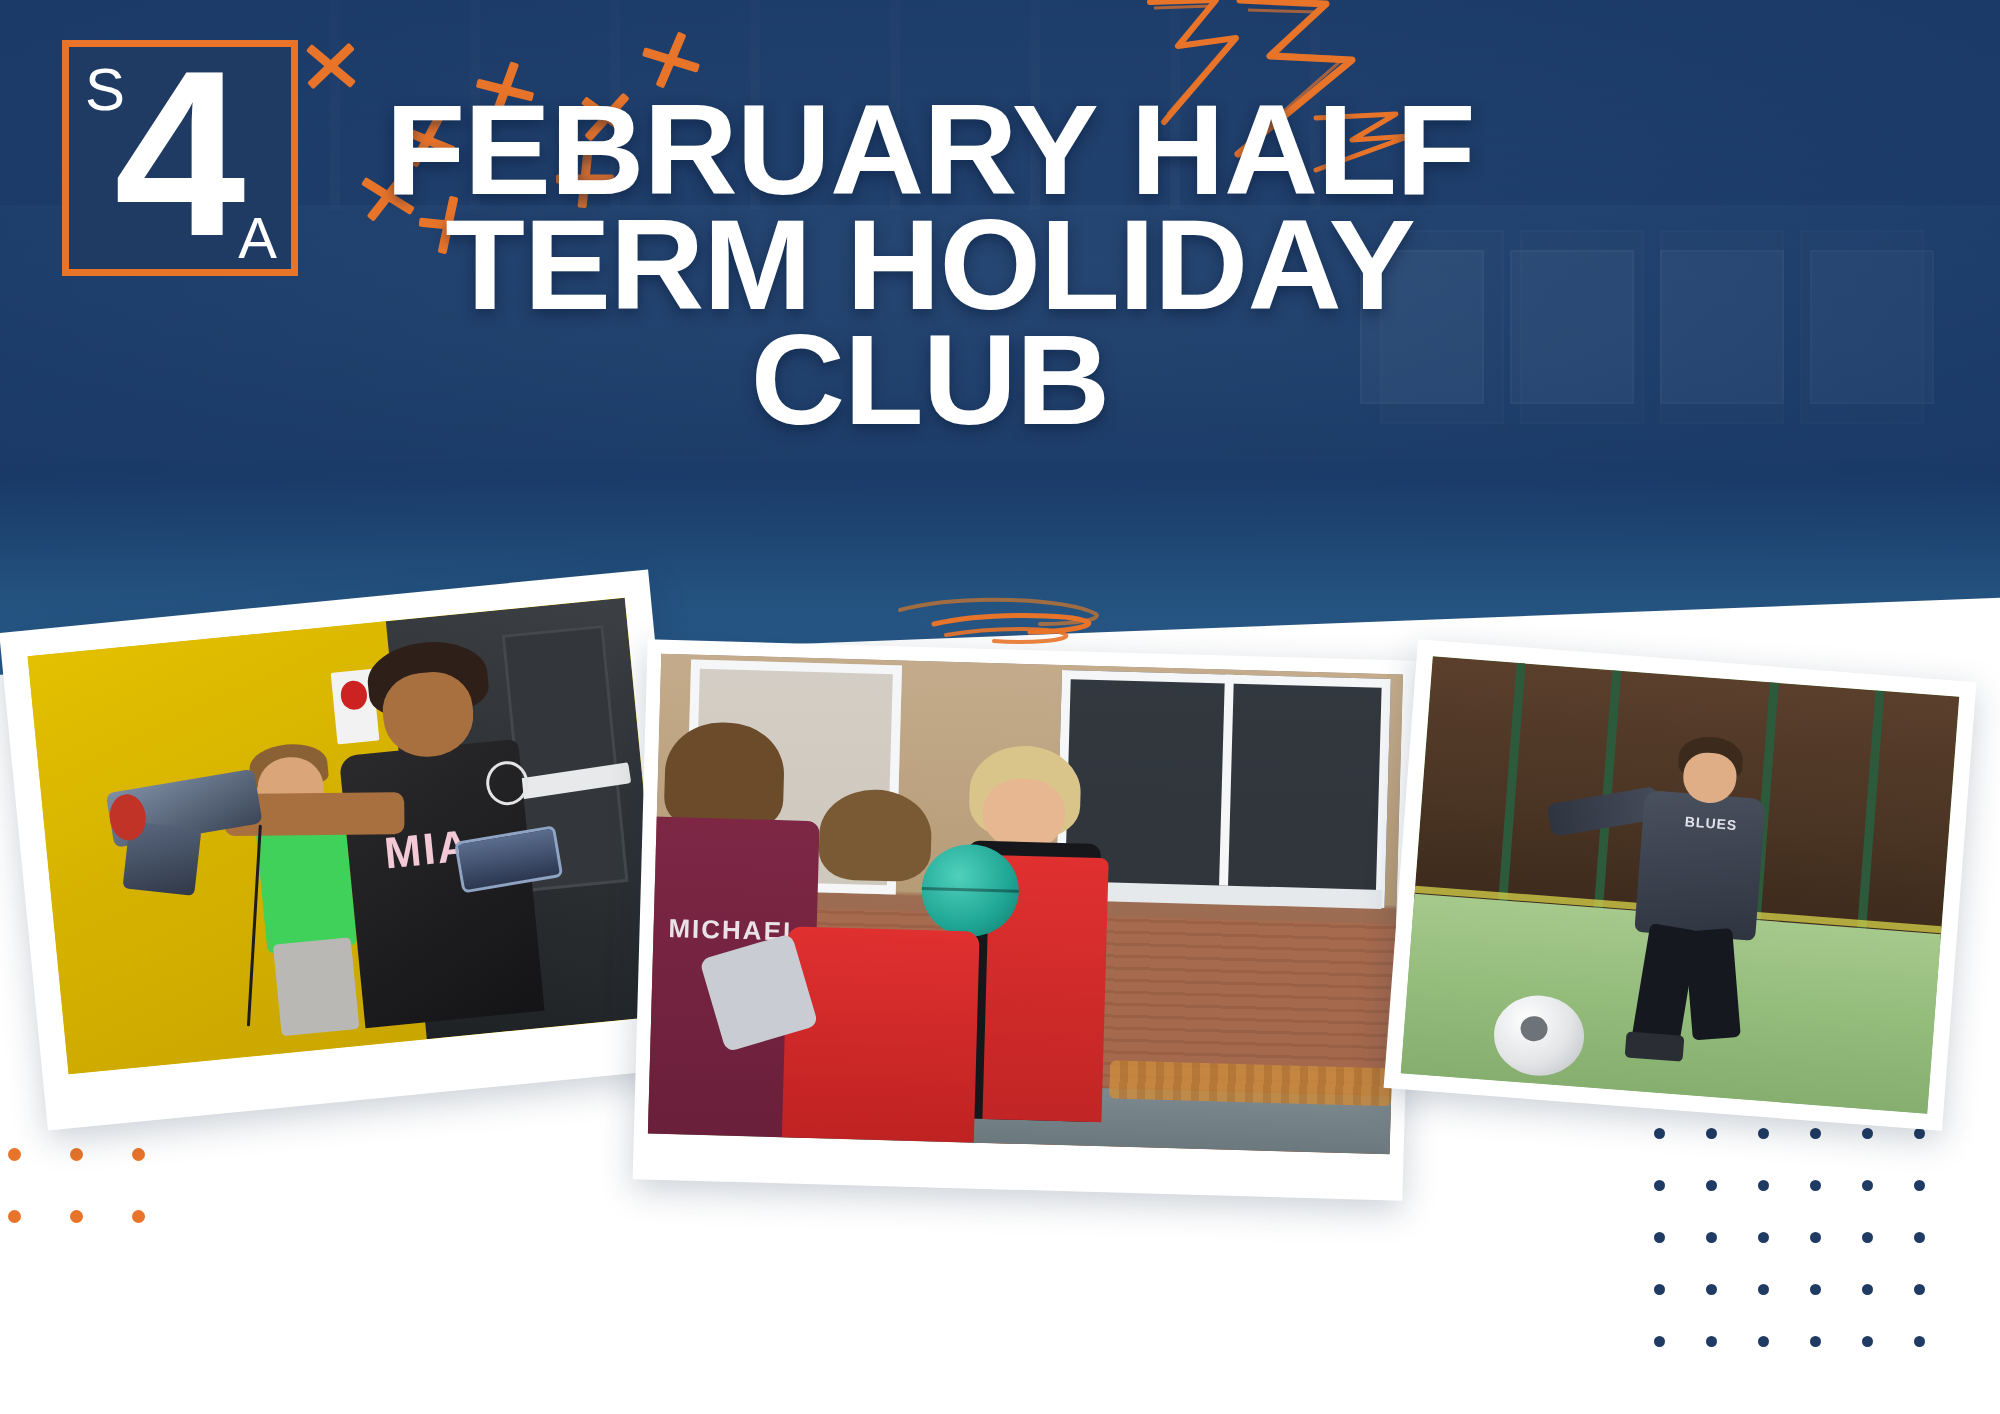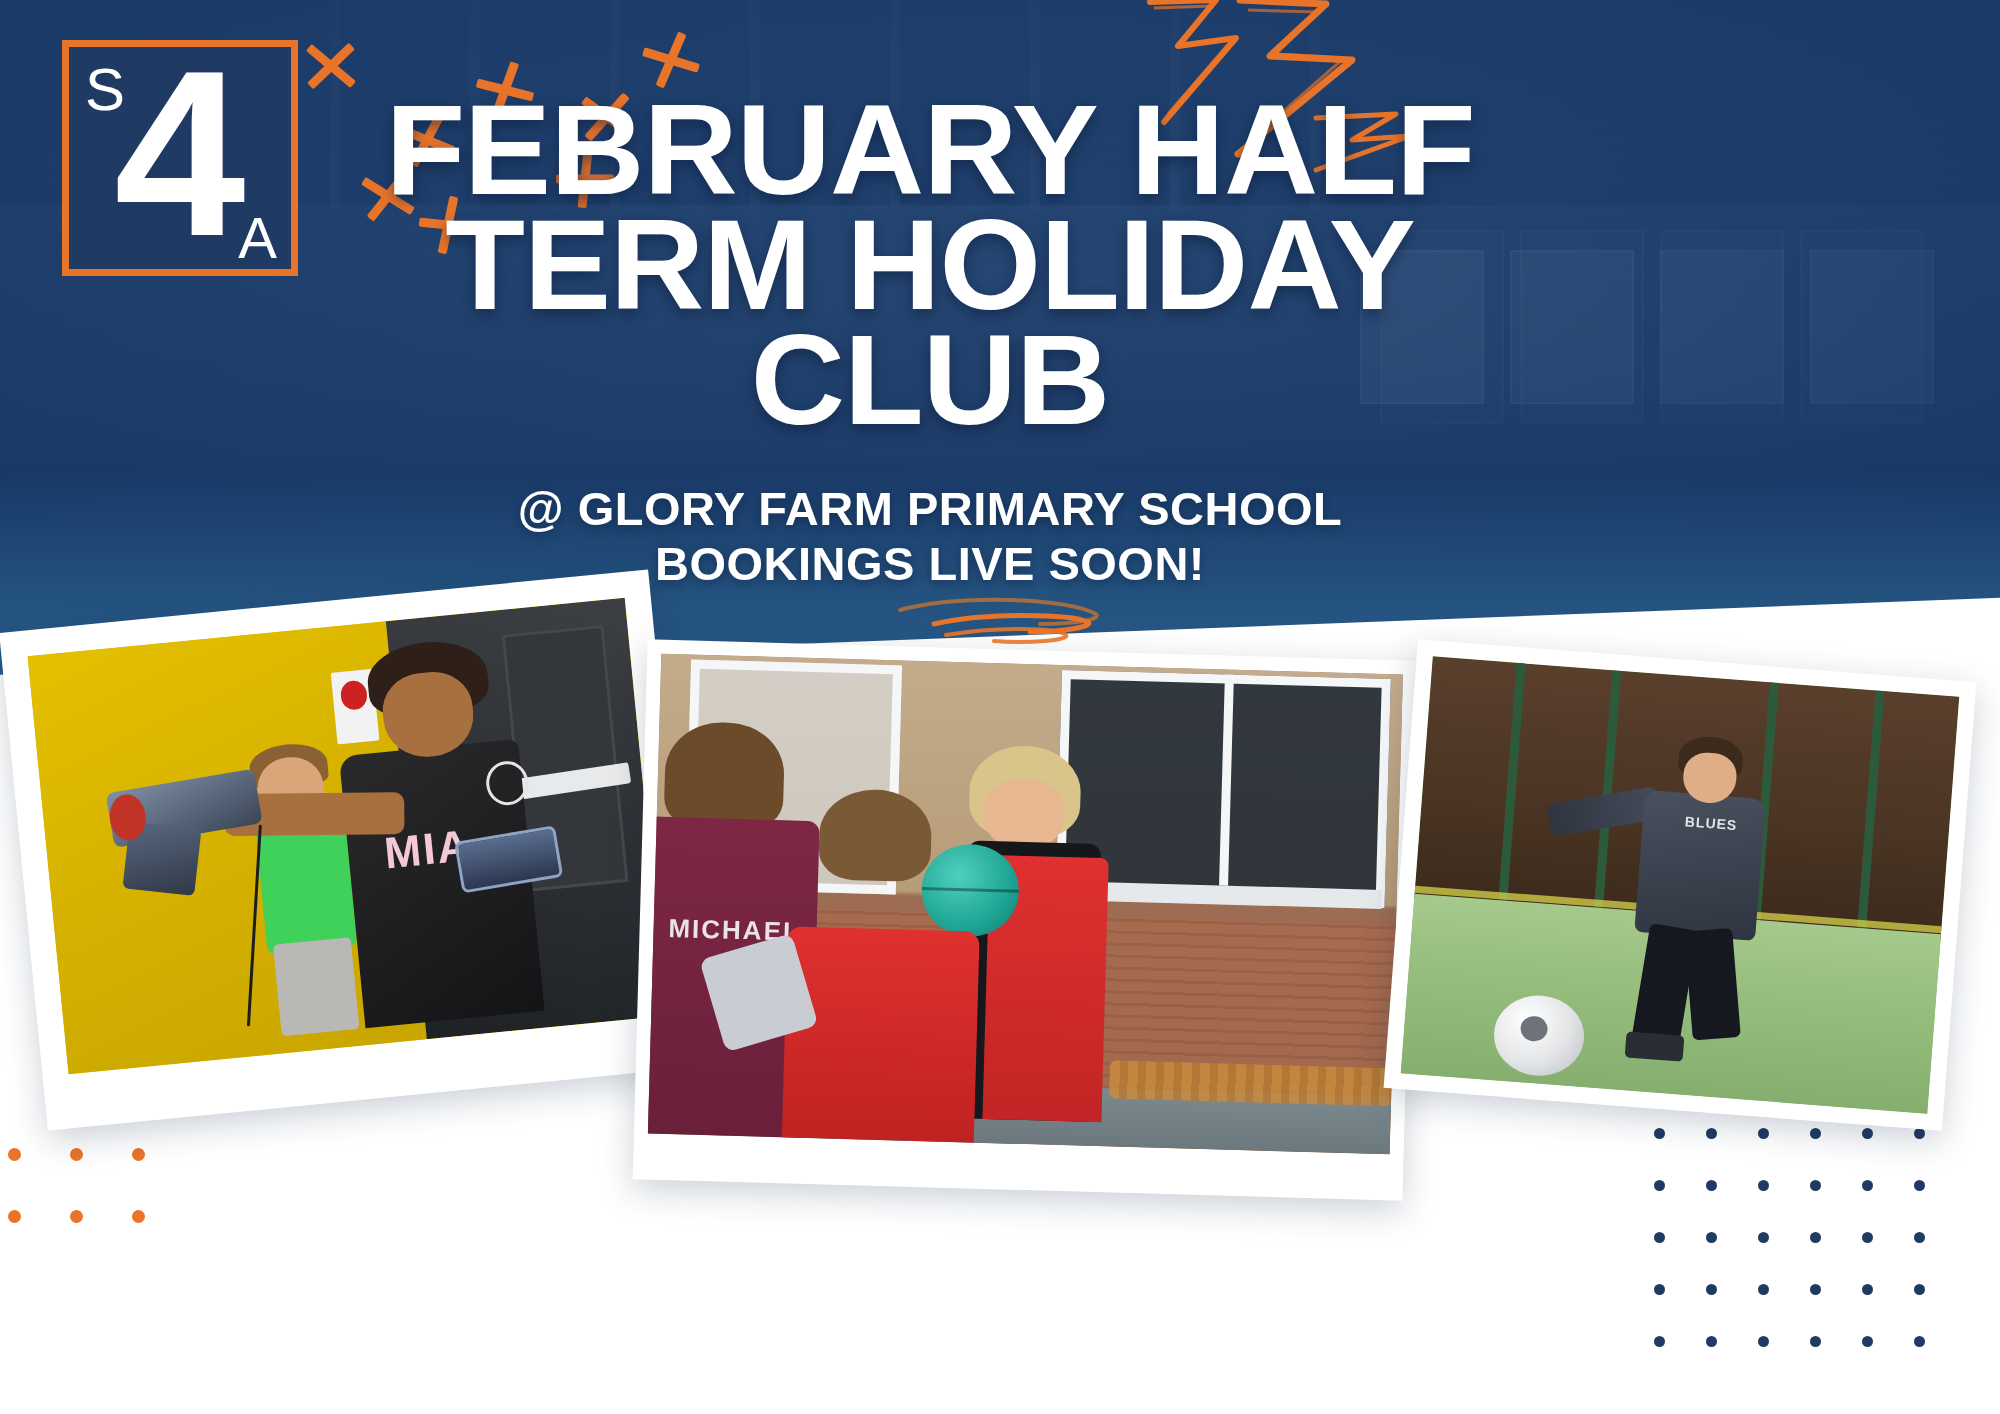--- a/index.html
+++ b/index.html
@@ -380,24 +380,20 @@
     <path d="M128 16 L198 18 L156 60 L224 64 L126 150" stroke="#e8742a" stroke-width="3" stroke-linejoin="round" fill="none" opacity=".65"></path>
     <path d="M196 124 L276 120 L232 146 L290 142 L196 176" stroke="#e8742a" stroke-width="5" stroke-linejoin="round" stroke-linecap="round" fill="none"></path>
   </svg>
 
   <div class="headline">
     <span class="l">FEBRUARY HALF</span>
     <span class="l">TERM HOLIDAY</span>
     <span class="l">CLUB</span>
   </div>
 
-  <div class="subline">
-    <span class="l">@ GLORY FARM PRIMARY SCHOOL</span>
-    <span class="l">BOOKINGS LIVE SOON!</span>
-  </div>
 
   <svg class="swoosh" width="230" height="70" viewBox="0 0 230 70" fill="none">
     <path d="M10 22 C70 6 178 10 206 26 C212 31 188 36 150 36" stroke="#c9762f" stroke-width="4" fill="none" stroke-linecap="round" opacity=".75"></path>
     <path d="M44 36 C96 24 180 26 198 34 C204 38 176 44 140 44" stroke="#e8742a" stroke-width="5" fill="none" stroke-linecap="round"></path>
     <path d="M56 47 C108 38 168 40 176 47 C180 52 140 56 104 53" stroke="#e8742a" stroke-width="4" fill="none" stroke-linecap="round" opacity=".9"></path>
   </svg>
 
   <div class="sweep"></div>
 
   <div class="dotgrid dots-left">

